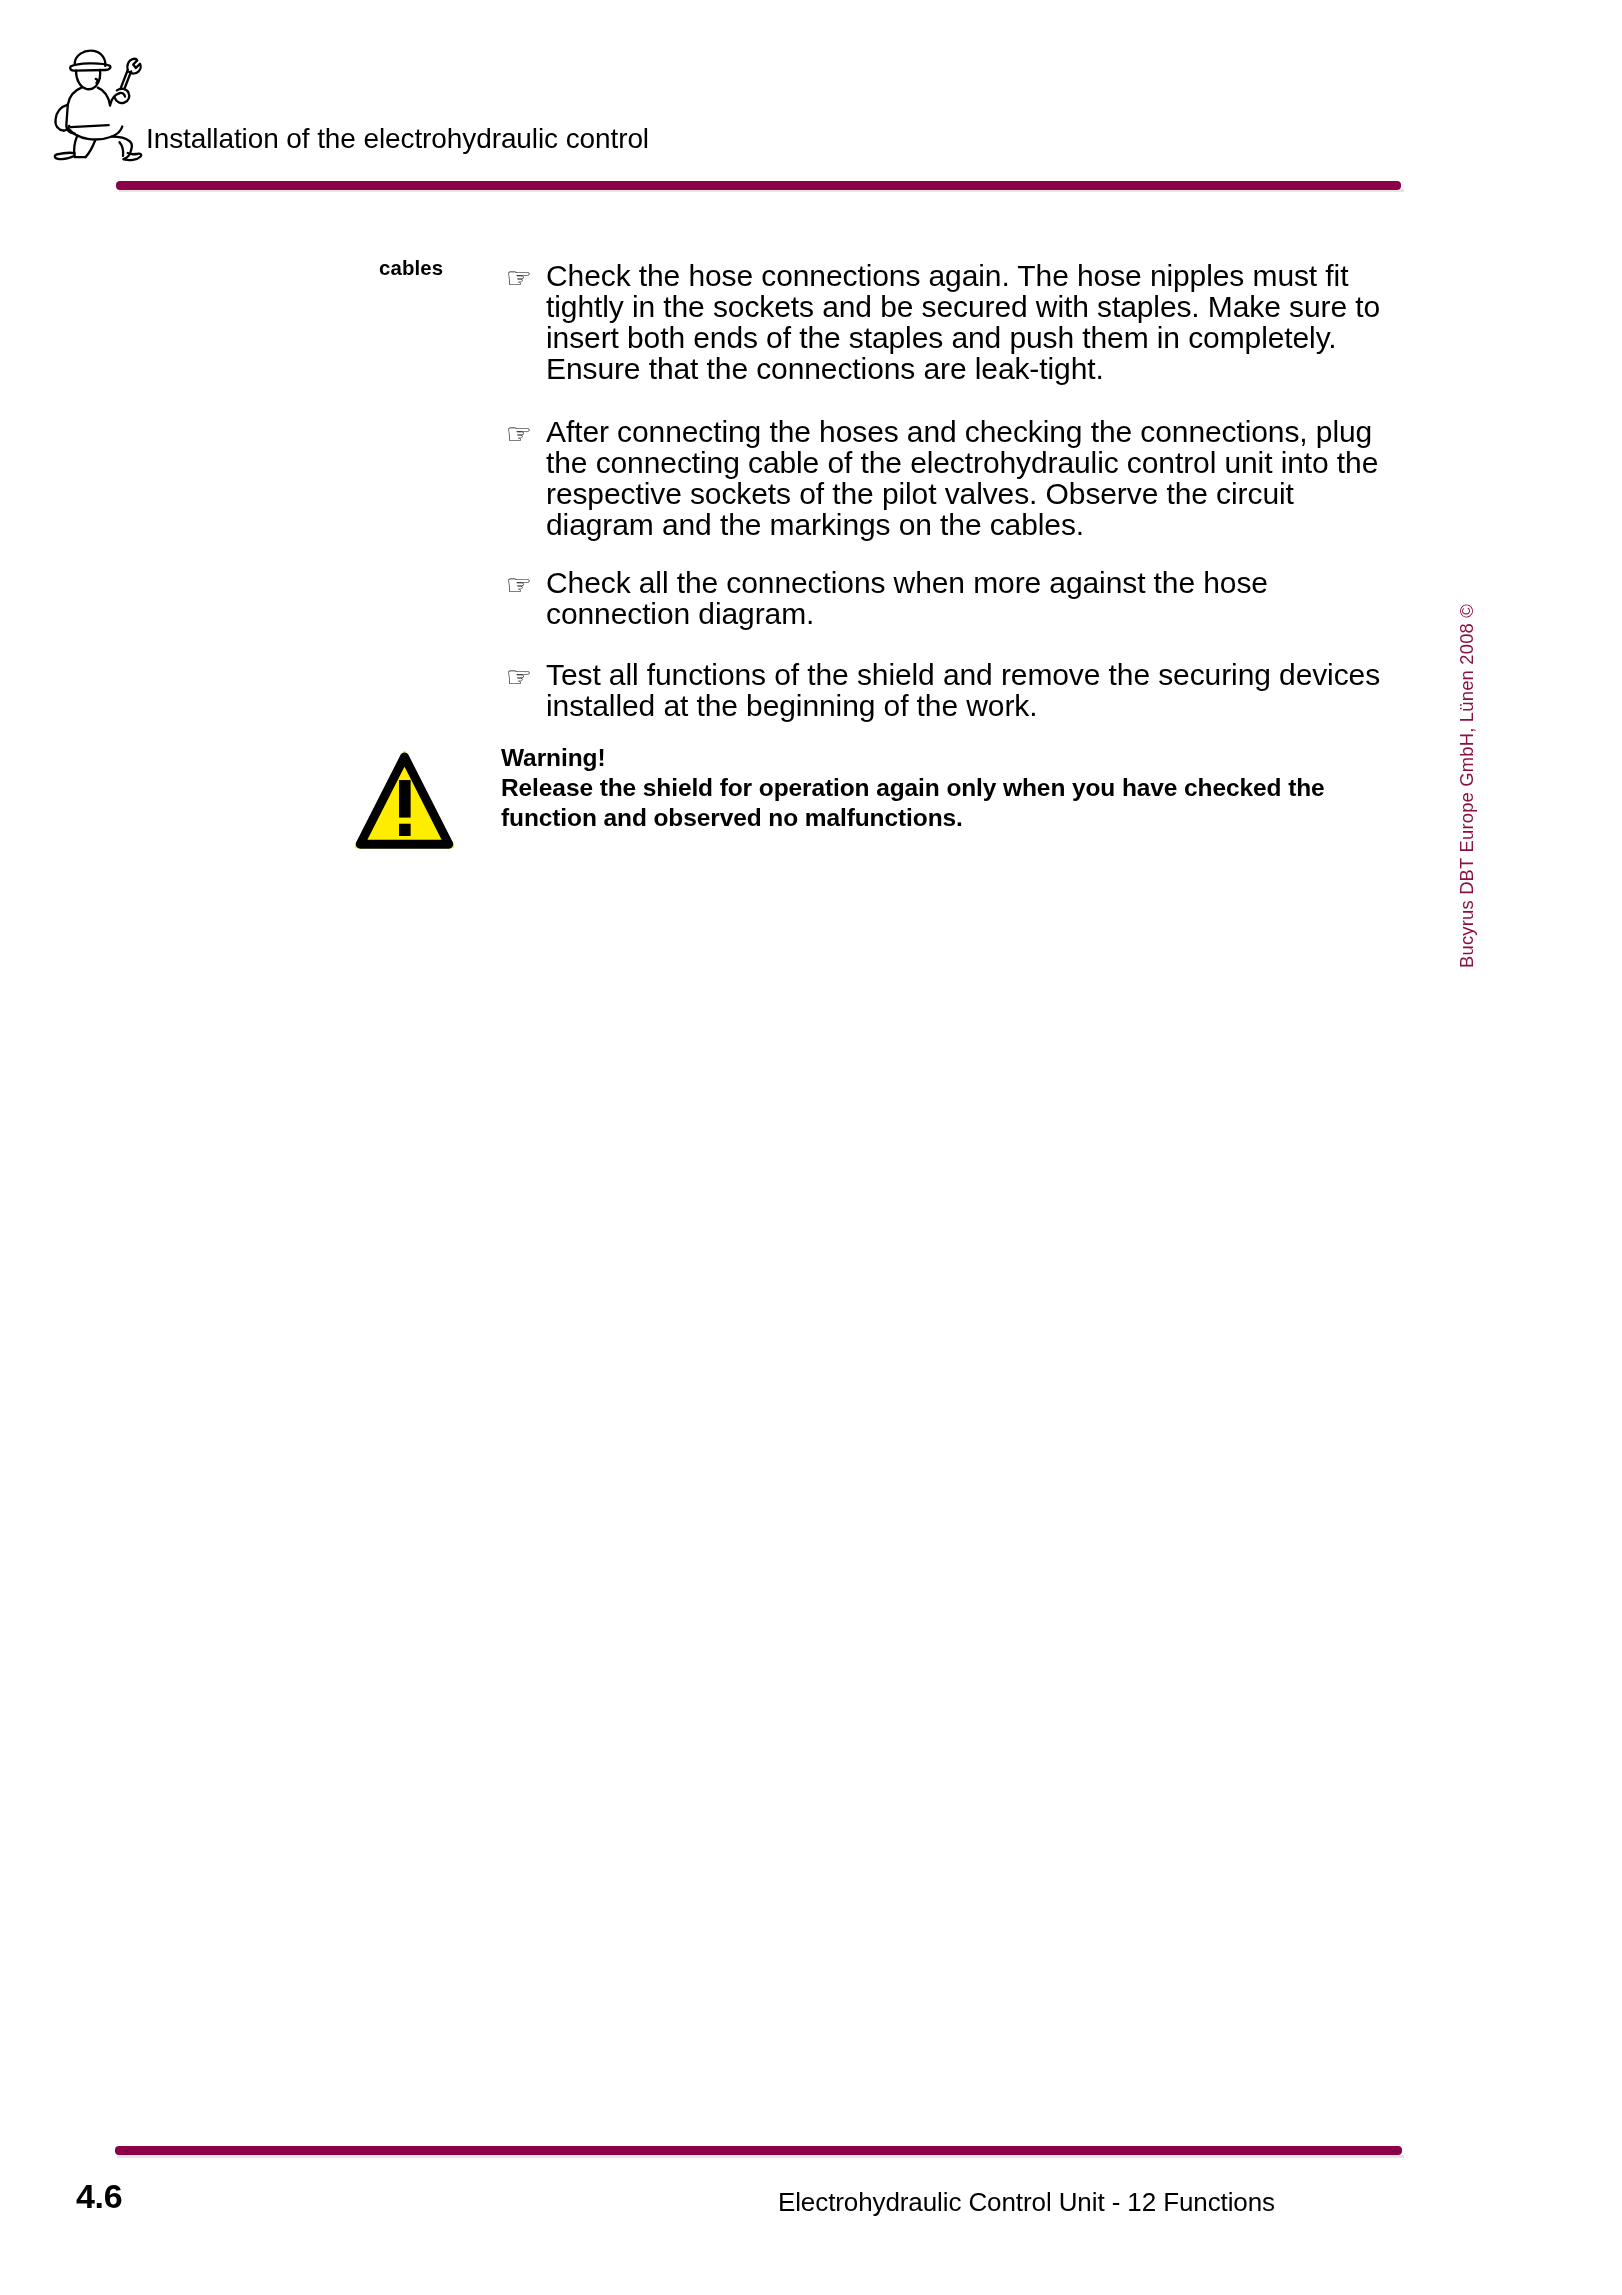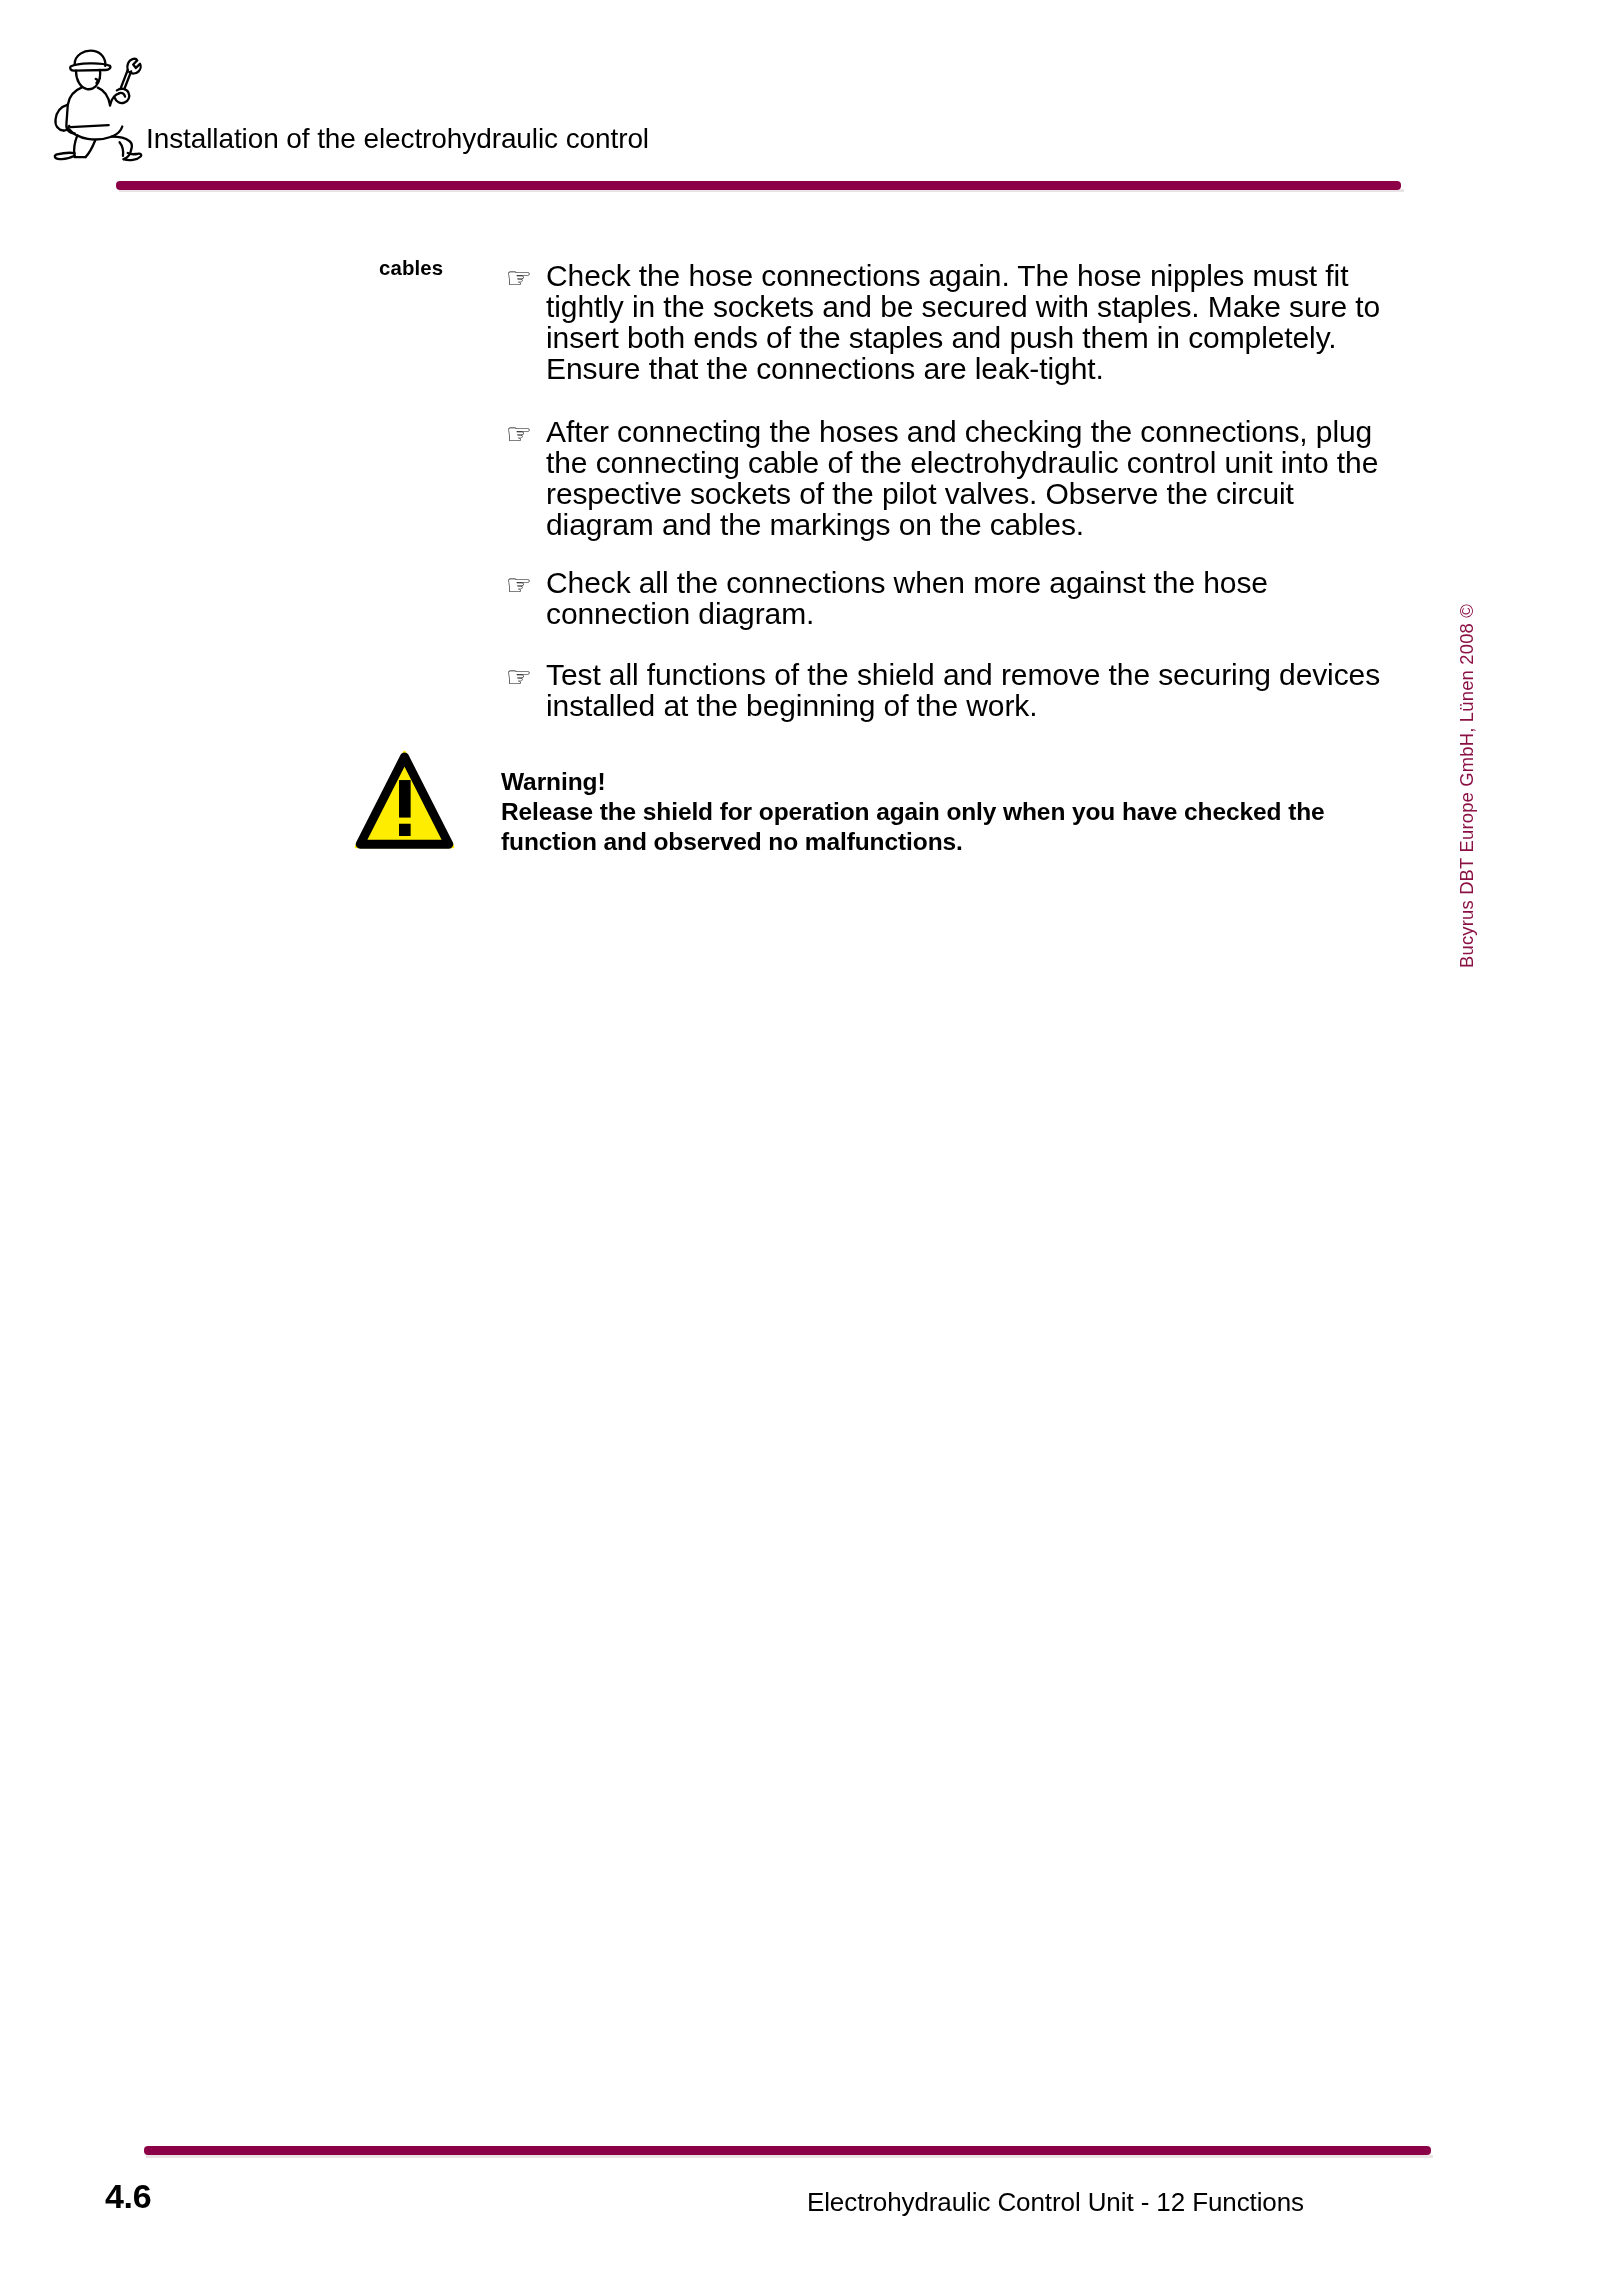--- a/index.html
+++ b/index.html
@@ -123,21 +123,20 @@
   #warning-triangle svg { display: block; width: 100%; height: 100%; }
   #warning-text {
     position: absolute;
     left: 147px;
     top: 0px;
     width: 900px;
     font-size: 24.5px;
     line-height: 30px;
     font-weight: bold;
     letter-spacing: -0.1px;
-    margin-top: 24px;
   }
   #warning-title { display: block; }
   #warning-body { display: block; }
 
   
   #side-copyright {
     position: absolute;
     left: 1456px;
     top: 968px;
     width: 27px;
@@ -156,21 +155,20 @@
     letter-spacing: 0.2px;
   }
 
   
   #page-footer {
     position: absolute;
     left: 0;
     top: 2126px;
     width: 1511px;
     height: 169px;
-    margin-left: 29px;
   }
   #footer-rule {
     position: absolute;
     left: 115px;
     top: 20.4px;
     width: 1287px;
     height: 8.9px;
     background: #8b0046;
     border-radius: 4.1px;
   }

